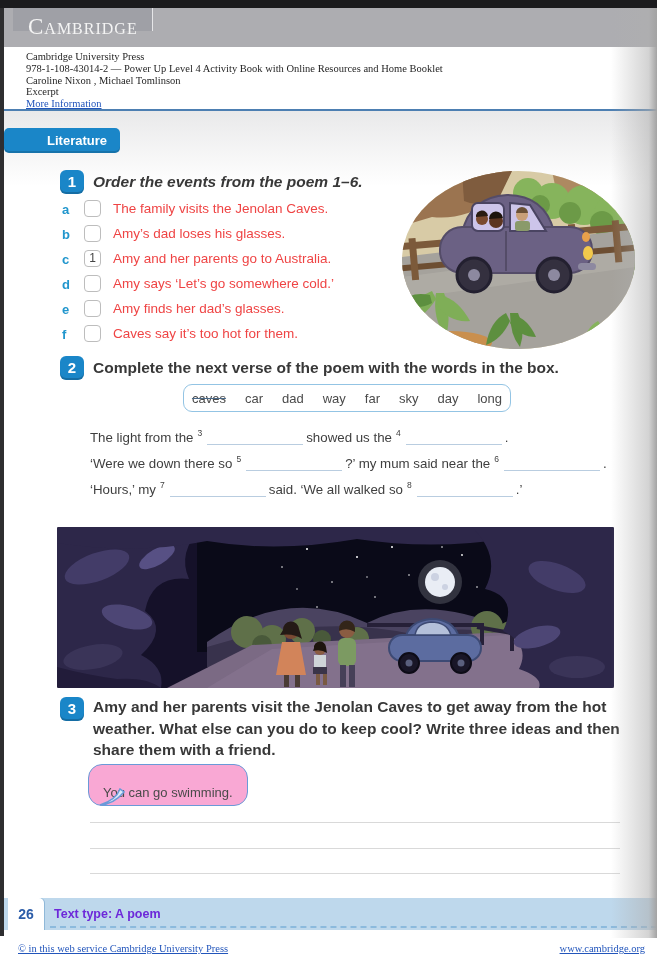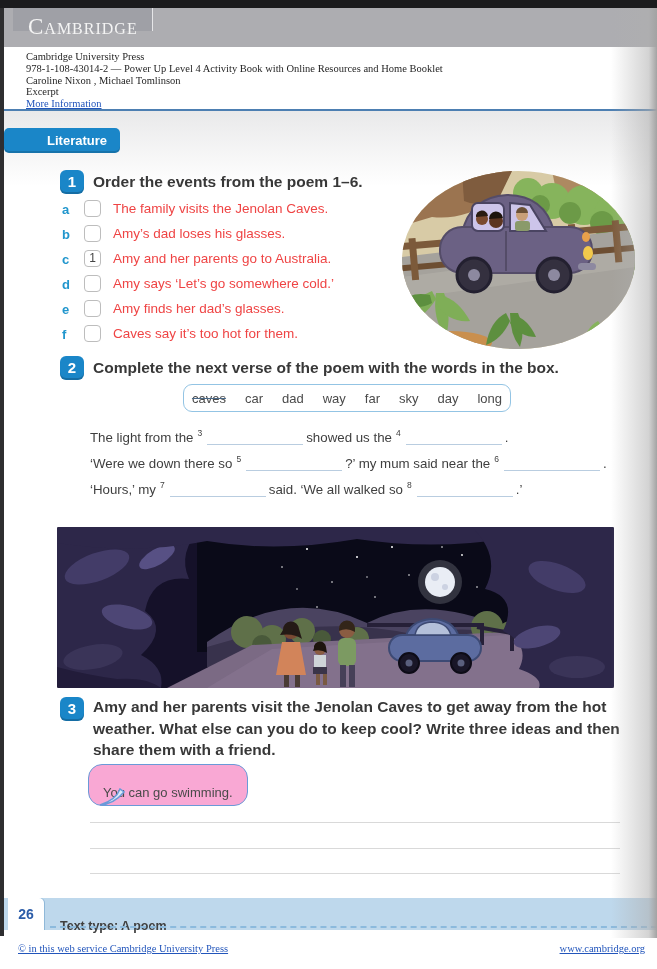--- a/index.html
+++ b/index.html
@@ -47,21 +47,21 @@
 
   
   .ex3-title { position:absolute; left:93px; top:696px; width:528px; font-weight:bold; font-size:15.5px; line-height:21.5px; color:#383838; }
   .speech-bubble { position:absolute; left:88px; top:764px; padding:20px 14px 5px; background:#f9a8d4; border:1.6px solid #6a9ad8; border-radius:14px; font-size:13px; color:#4a4a4a; white-space:nowrap; }
   .bubble-tail { position:absolute; left:98px; top:788px; }
   .write-line { position:absolute; left:90px; width:530px; border-top:1.6px solid #d9d9d9; height:0; }
 
   
   .footer-bar { position:absolute; left:4px; top:898px; width:653px; height:32px; background:#bed8ec; }
   .page-tab { position:absolute; left:4px; top:0; width:36px; height:32px; background:#ffffff; border-radius:0 5px 0 0; text-align:center; line-height:32px; color:#2b5ca8; font-weight:bold; font-size:14px; box-shadow:1px 0 0 #8fb8d8; }
-  .footer-label { position:absolute; left:56px; top:0; line-height:32px; font-weight:bold; font-size:12.5px; color:#404040;margin-top:12px; }
+  .footer-label { position:absolute; left:50px; top:0; line-height:32px; font-weight:bold; font-size:12.5px; color:#6d28d9; }
   .footer-dashes { position:absolute; left:46px; right:0; bottom:2px; border-bottom:2px dashed #8cbadd; }
   .bottom-links { position:absolute; left:0; top:943px; width:657px; font-family:"Liberation Serif", serif; font-size:10.5px; }
   .bottom-links .left { position:absolute; left:18px; }
   .bottom-links .right { position:absolute; right:12px; }
 
   .right-gradient { position:absolute; right:0; top:8px; width:46px; height:930px; background:linear-gradient(to right, rgba(190,190,190,0), rgba(175,175,175,.55) 82%, #a3a3a3); pointer-events:none; z-index:30; }
 </style>
 </head>
 <body>
 
@@ -80,21 +80,21 @@
     <div>Caroline Nixon , Michael Tomlinson</div>
     <div>Excerpt</div>
     <a>More Information</a>
   </div>
   <div class="blue-rule"></div>
   <div class="content-fade"></div>
 
   <div class="lit-badge">Literature</div>
 
   <div class="ex-badge" style="left:60px; top:170px;">1</div>
-  <div class="ex-title" style="left:93px; top:173px;">Order the events from the poem 1–6.</div>
+  <div class="ex-title" style="left:93px; top:173px;font-style:italic;">Order the events from the poem 1–6.</div>
 
   <div class="item-row" style="top:201px;">
     <span class="item-letter">a</span>
     <span class="item-box"></span>
     <span class="item-text">The family visits the Jenolan Caves.</span>
   </div>
   <div class="item-row" style="top:226px;">
     <span class="item-letter">b</span>
     <span class="item-box"></span>
     <span class="item-text">Amy’s dad loses his glasses.</span>

